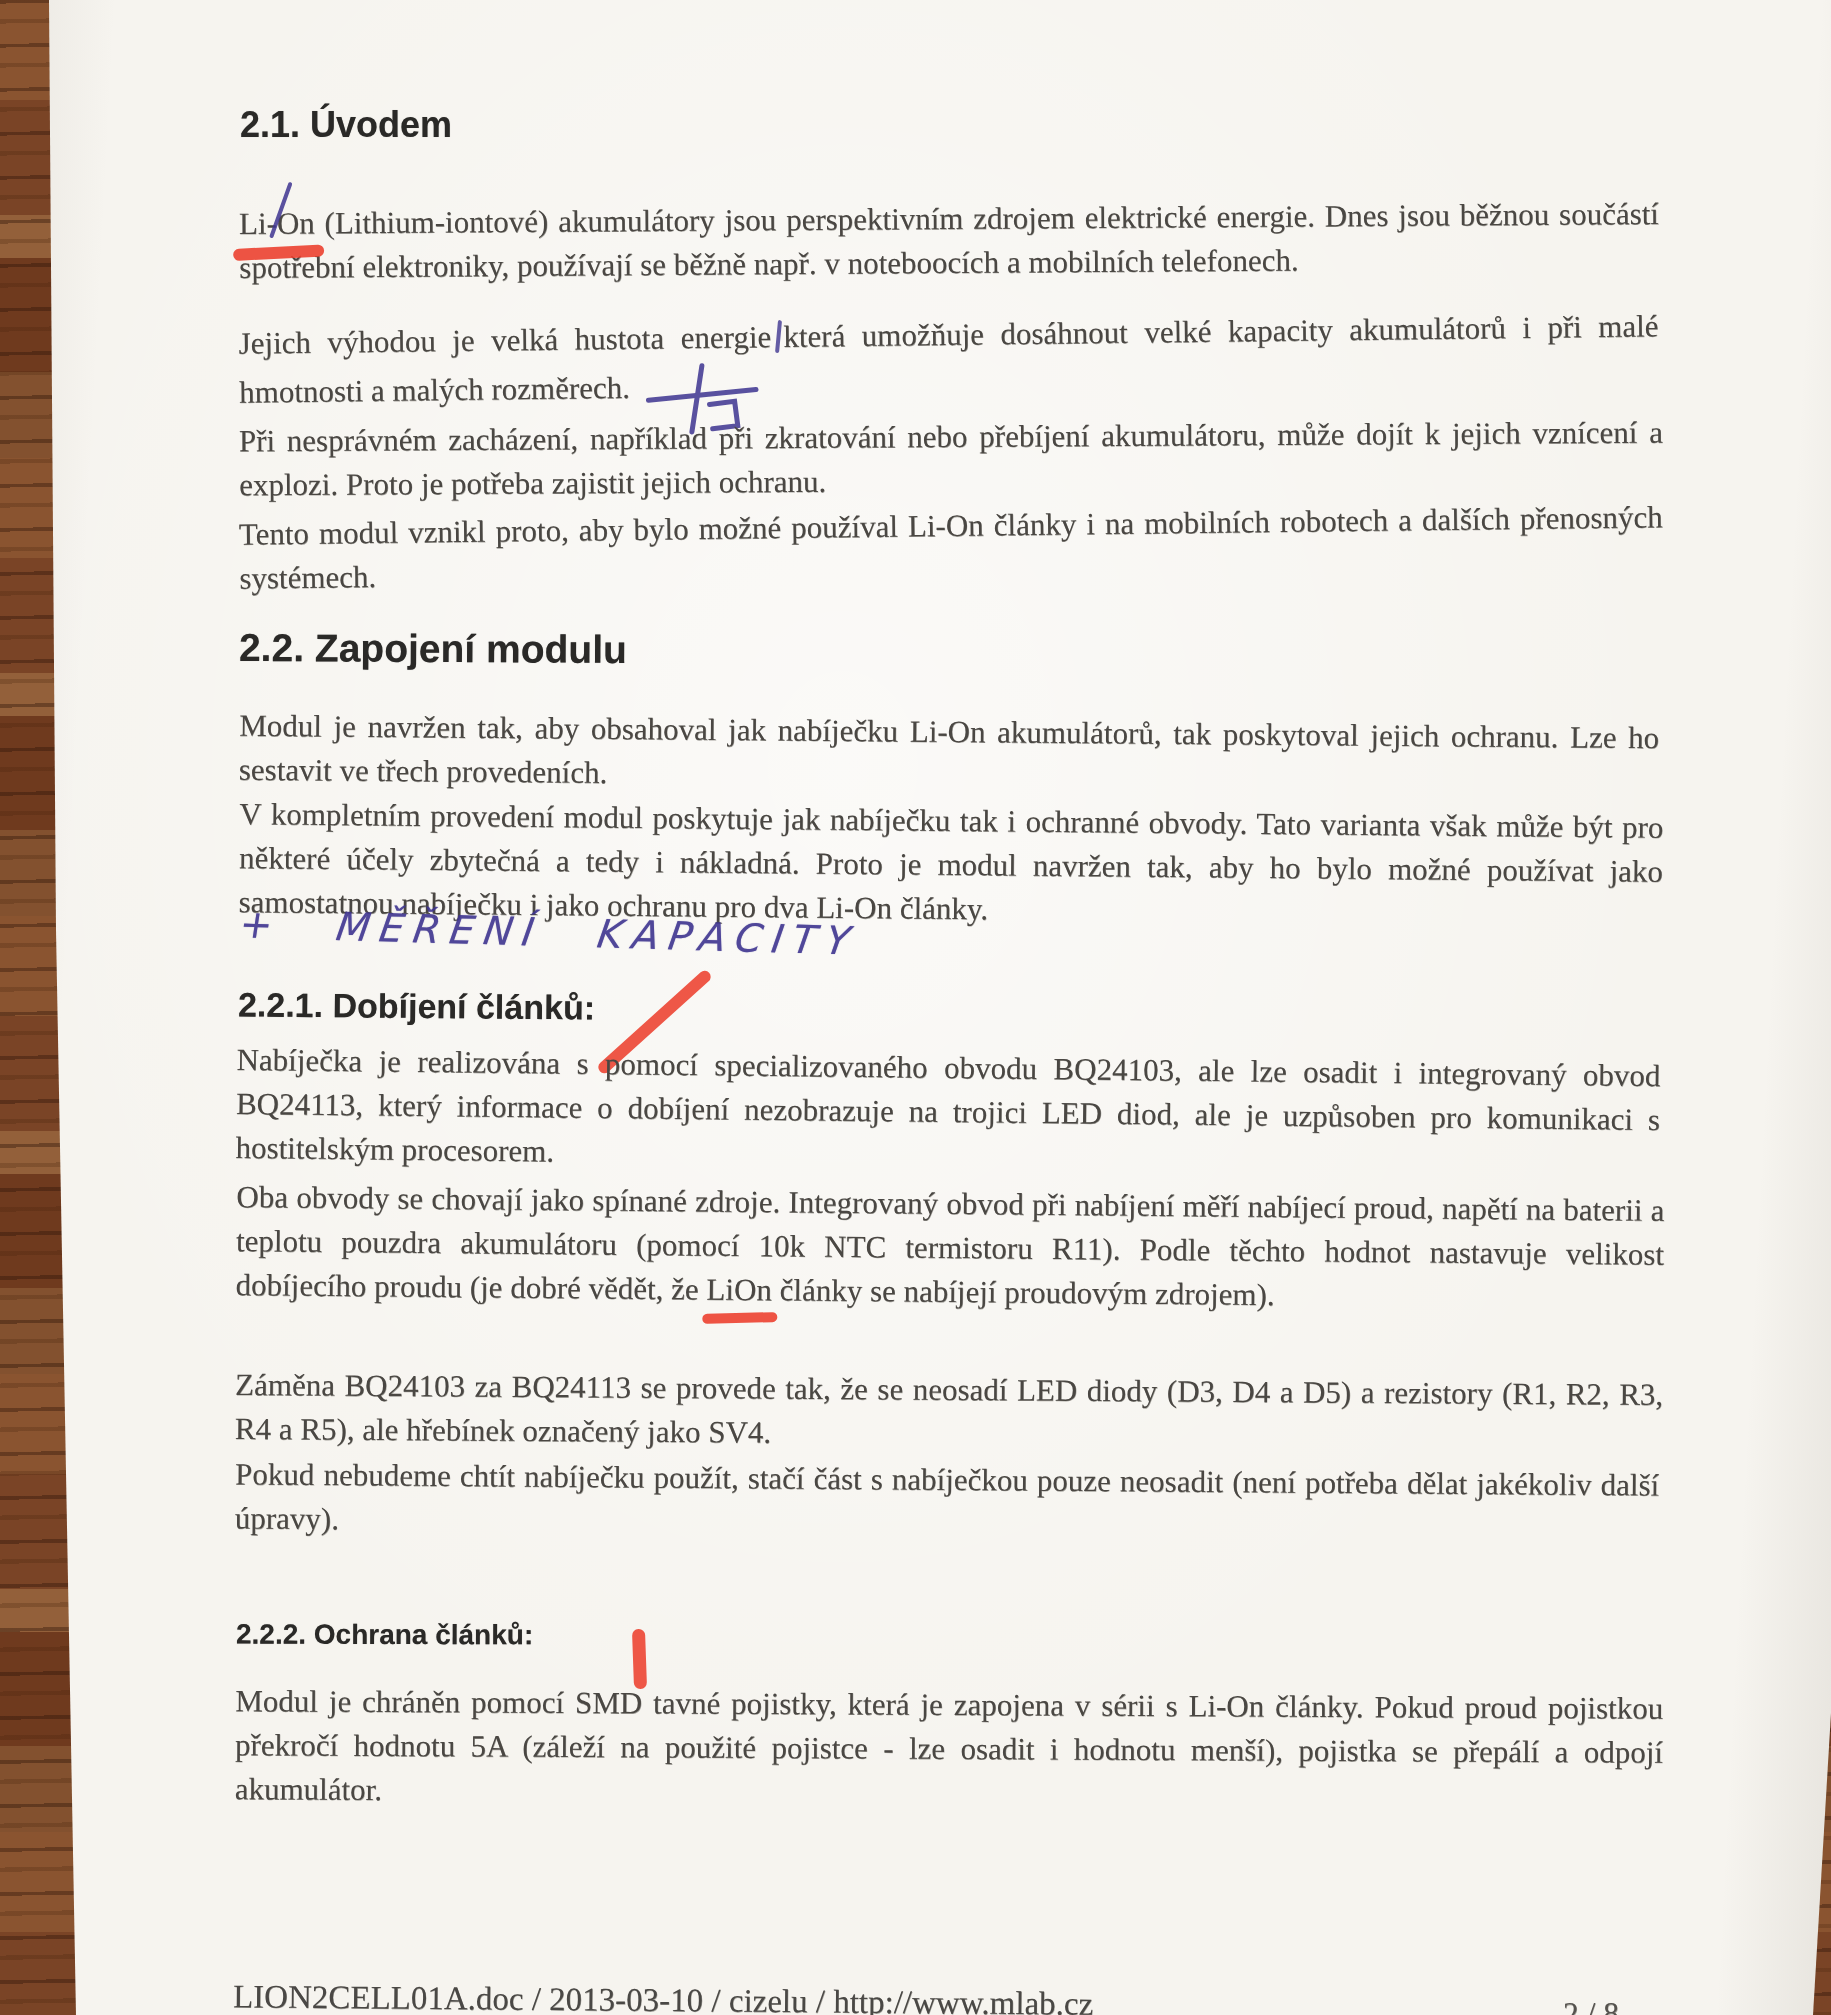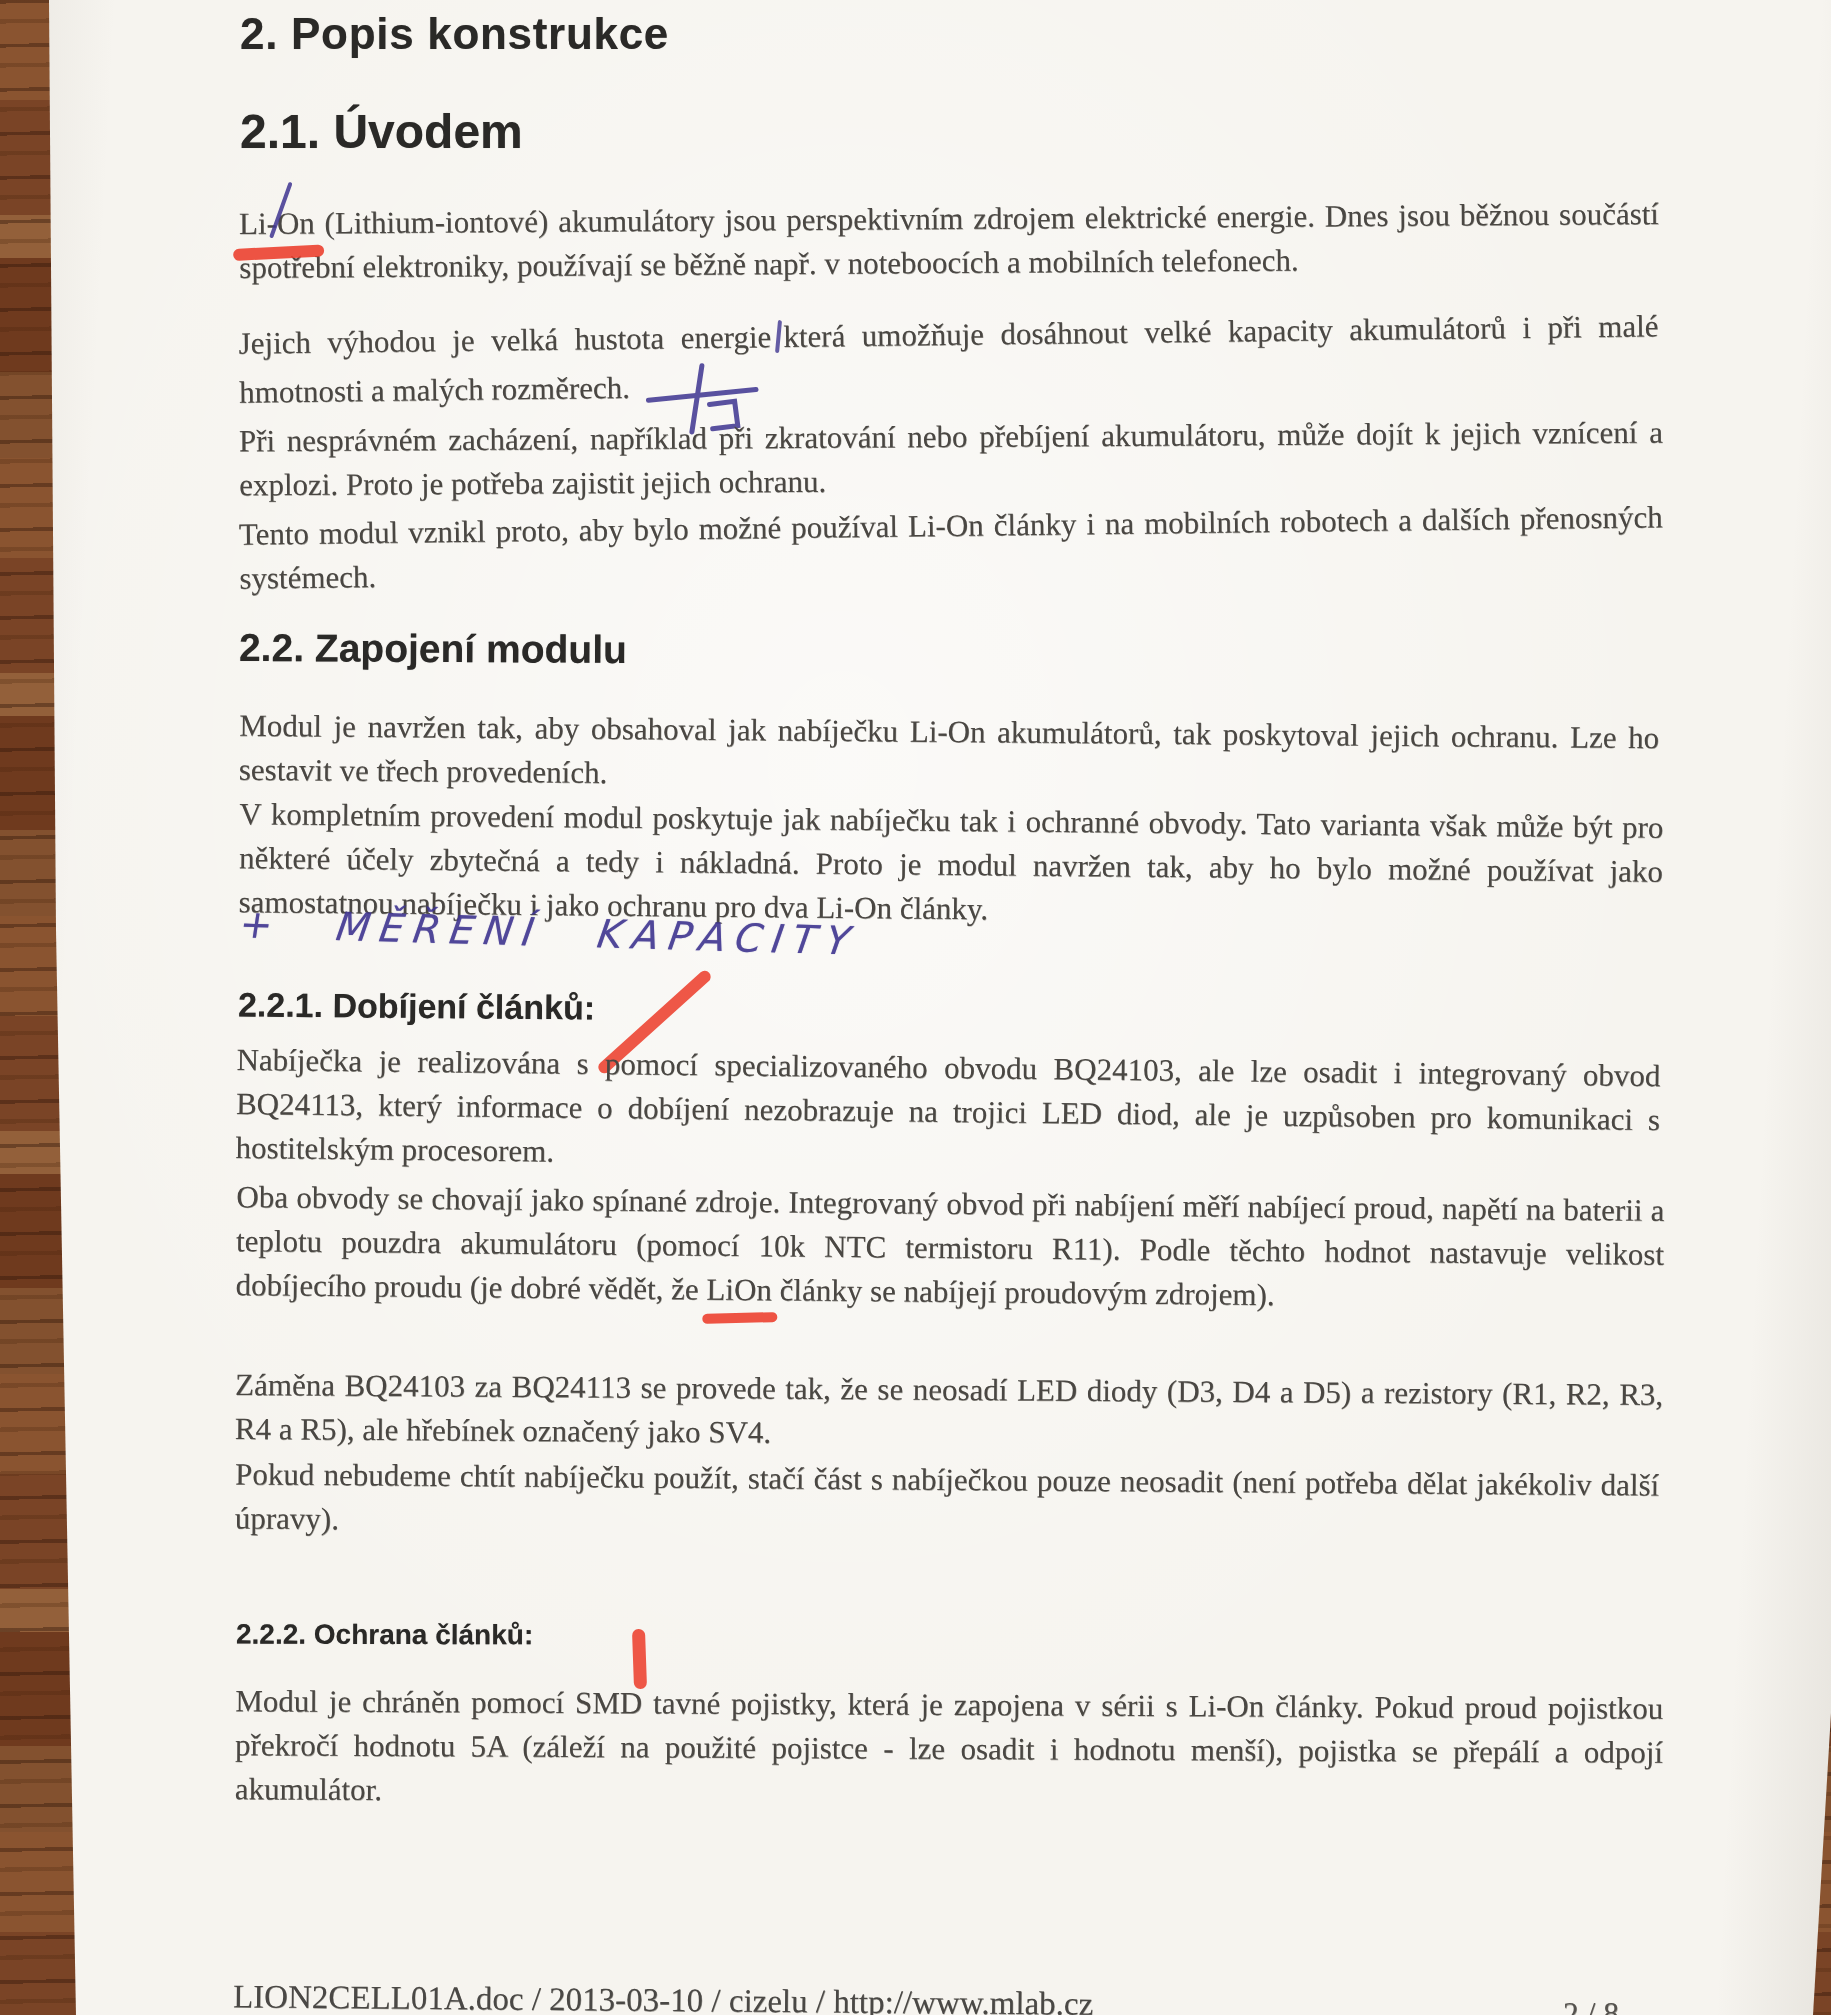--- a/index.html
+++ b/index.html
@@ -21,21 +21,21 @@
     clip-path: polygon(49px 0, 1839px 0, 1835px 1646px, 1813px 2015px, 76px 2015px, 56px 930px);
     filter: drop-shadow(-4.3px 1.4px 6.4px rgba(25,10,3,.55));
   }
   
   .h-sans{font-family:"Liberation Sans","DejaVu Sans",sans-serif;font-weight:bold;color:#2a2927;
           text-shadow:0 0 0.7px rgba(45,45,45,.45);position:absolute;white-space:nowrap;}
   .body-text{font-family:"Liberation Serif","DejaVu Serif",serif;font-size:31px;line-height:44px;
           color:#4a4743;text-align:justify;position:absolute;
           text-shadow:0.4px 0.6px 0.6px rgba(95,92,86,.55);}
   #h1{left:240px;top:8.6px;font-size:44px;letter-spacing:0.7px;}
-  #h21{left:240px;top:104px;font-size:48px;}
+  #h21{left:240px;top:104px;font-size:36px;}
   #p1{left:239px;top:175px;width:1420px;transform:rotate(-.4deg);}
   #p2{left:239px;top:313px;width:1420px;transform:rotate(-.7deg);}
   #p3{left:239px;top:415px;width:1424px;transform:rotate(-.35deg);}
   #p4{left:239px;top:504px;width:1424px;transform:rotate(-.7deg);}
   #h22{left:239px;top:627px;font-size:39px;transform:rotate(.3deg);}
   #p5{left:239px;top:710px;width:1420px;transform:rotate(.5deg);}
   #p6{left:239px;top:799px;width:1424px;transform:rotate(.55deg);}
   #h221{left:238px;top:987px;font-size:34px;transform:rotate(.5deg);}
   #p7{left:236px;top:1046px;width:1424px;transform:rotate(.65deg);}
   #p8{left:236px;top:1182px;width:1428px;transform:rotate(.55deg);}
@@ -70,21 +70,20 @@
     background:#ec3c2a;border-radius:7.2px;transform:rotate(-42deg);opacity:.86;}
   #colon-222{position:absolute;left:633px;top:1629px;width:13px;height:60px;
     background:#ec3c2a;border-radius:6.4px;transform:rotate(-2deg);opacity:.86;}
 </style>
 </head>
 <body>
 
 <div class="page">
   <div class="paper"></div>
 
-  <div id="h1" class="h-sans">2. Popis konstrukce</div>
 
   <div id="h21" class="h-sans">2.1. Úvodem</div>
 
   <div id="p1" class="body-text">
     <span class="lion-wrap">
       <span>Li-On</span>
       <span class="swipe"></span>
       <span class="pen-slash"></span>
     </span><span> (Lithium-iontové) akumulátory jsou perspektivním zdrojem elektrické energie. Dnes jsou běžnou součástí spotřební elektroniky, používají se běžně např. v noteboocích a mobilních telefonech.</span>
   </div>

